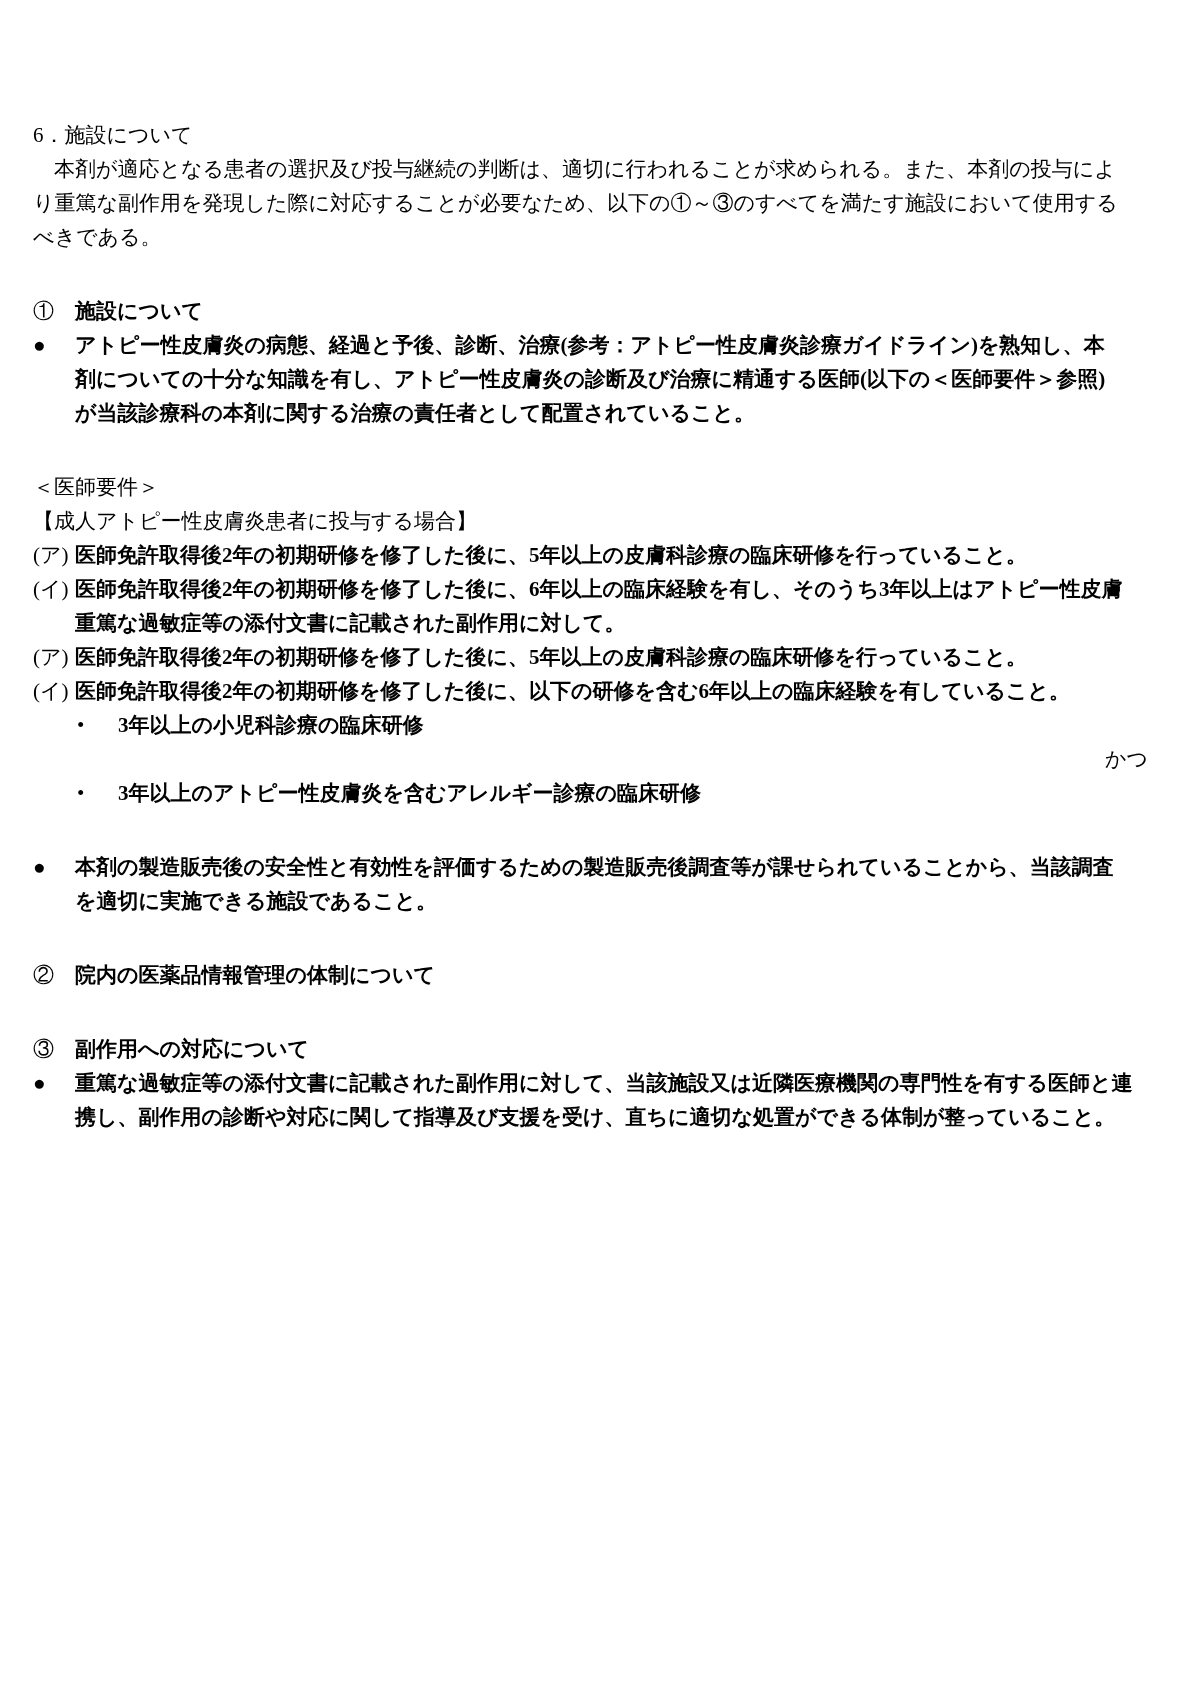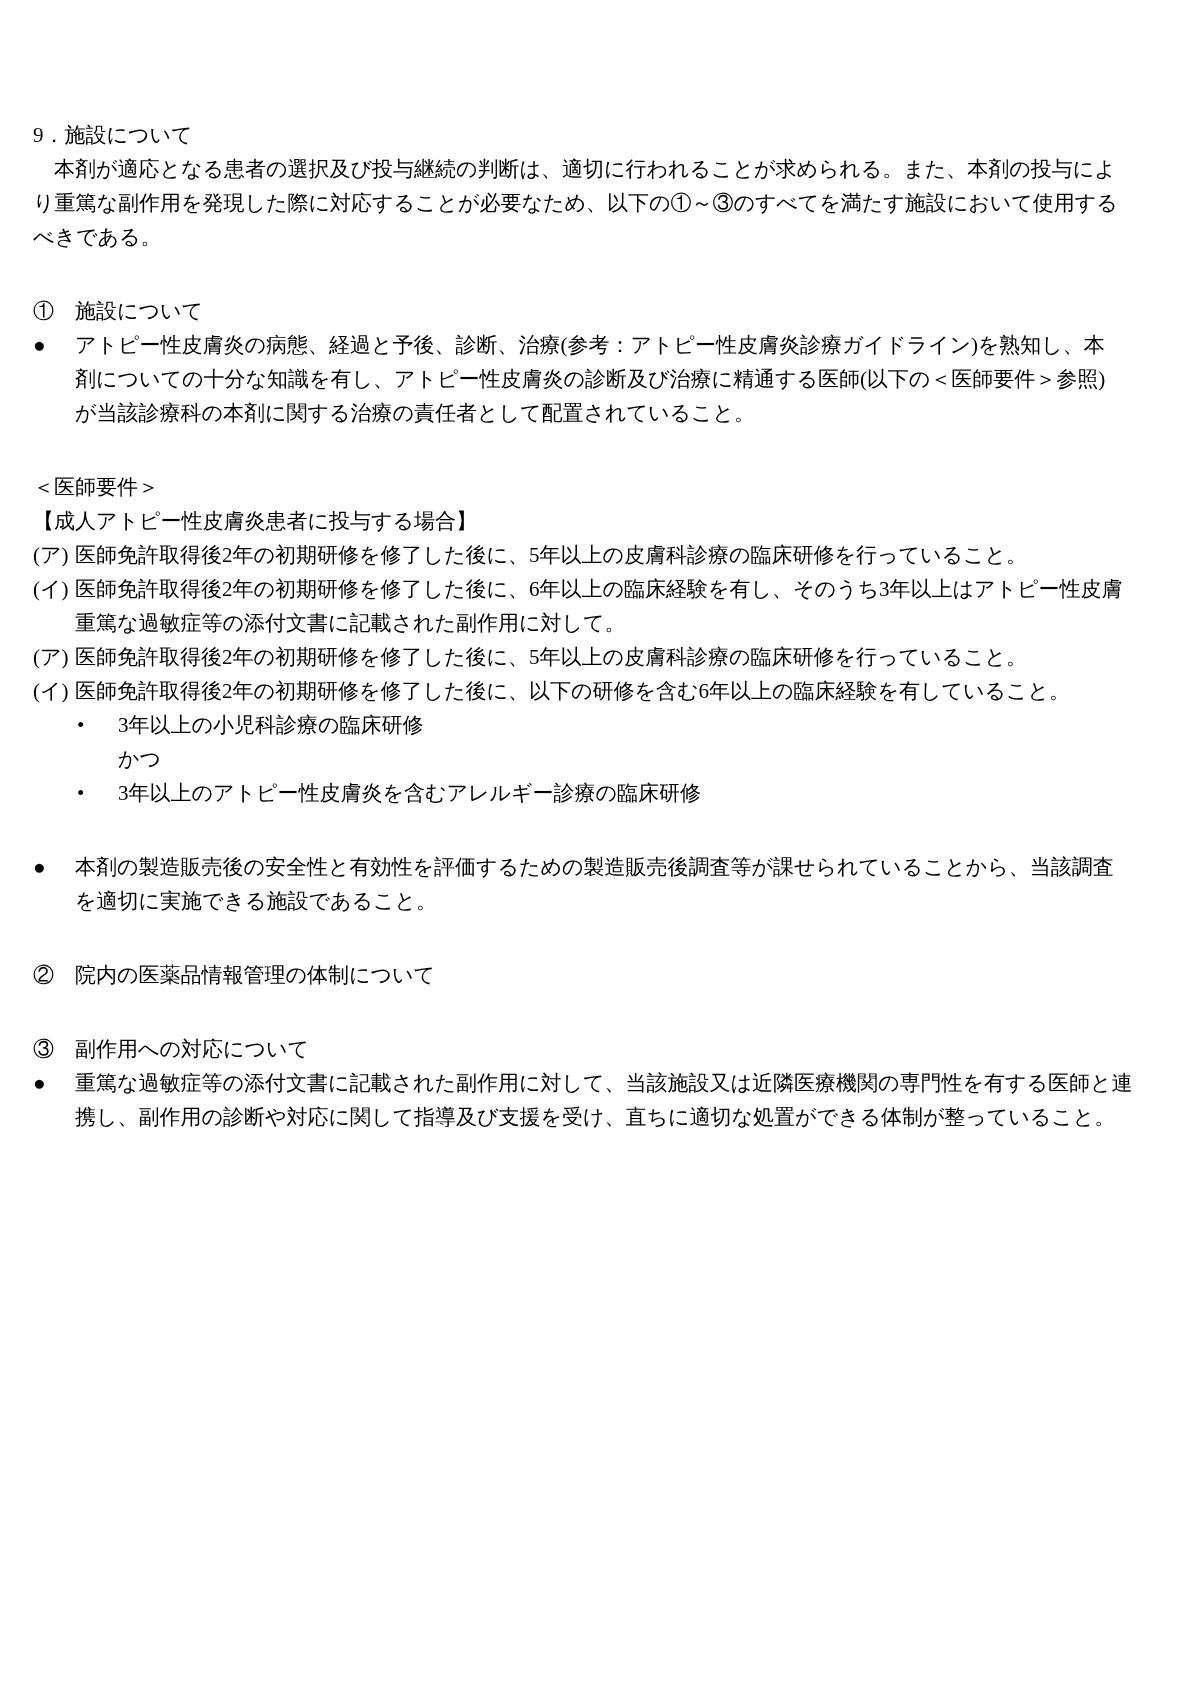--- a/index.html
+++ b/index.html
@@ -15,32 +15,32 @@
   }
   .doc {
     position: absolute;
     top: 118px;
     left: 33px;
     width: 1115px;
   }
   .line, .para, .text { white-space: pre-wrap; }
   .li { display: flex; align-items: flex-start; }
   .li .marker { flex: 0 0 42px; }
-  .li .text { flex: 1; }
+  .li .text { flex: 1; font-weight: bold; }
   .li.sub { margin-left: 44px; }
   .li.sub .marker { flex: 0 0 41px; }
-  .conj { margin-left: 85px; }
+  .conj { margin-left: 85px; text-align: right; }
   .gap { margin-top: 40px; }
 </style>
 </head>
 <body>
 
 <div class="doc">
 
-  <div class="line">9．施設について</div>
+  <div class="line">6．施設について</div>
 
   <p class="para">　本剤が適応となる患者の選択及び投与継続の判断は、適切に行われることが求められる。また、本剤の投与によ
 り重篤な副作用を発現した際に対応することが必要なため、以下の①～③のすべてを満たす施設において使用する
 べきである。</p>
 
   <div class="li gap">
     <span class="marker">①</span>
     <span class="text">施設について</span>
   </div>
   <div class="li">

